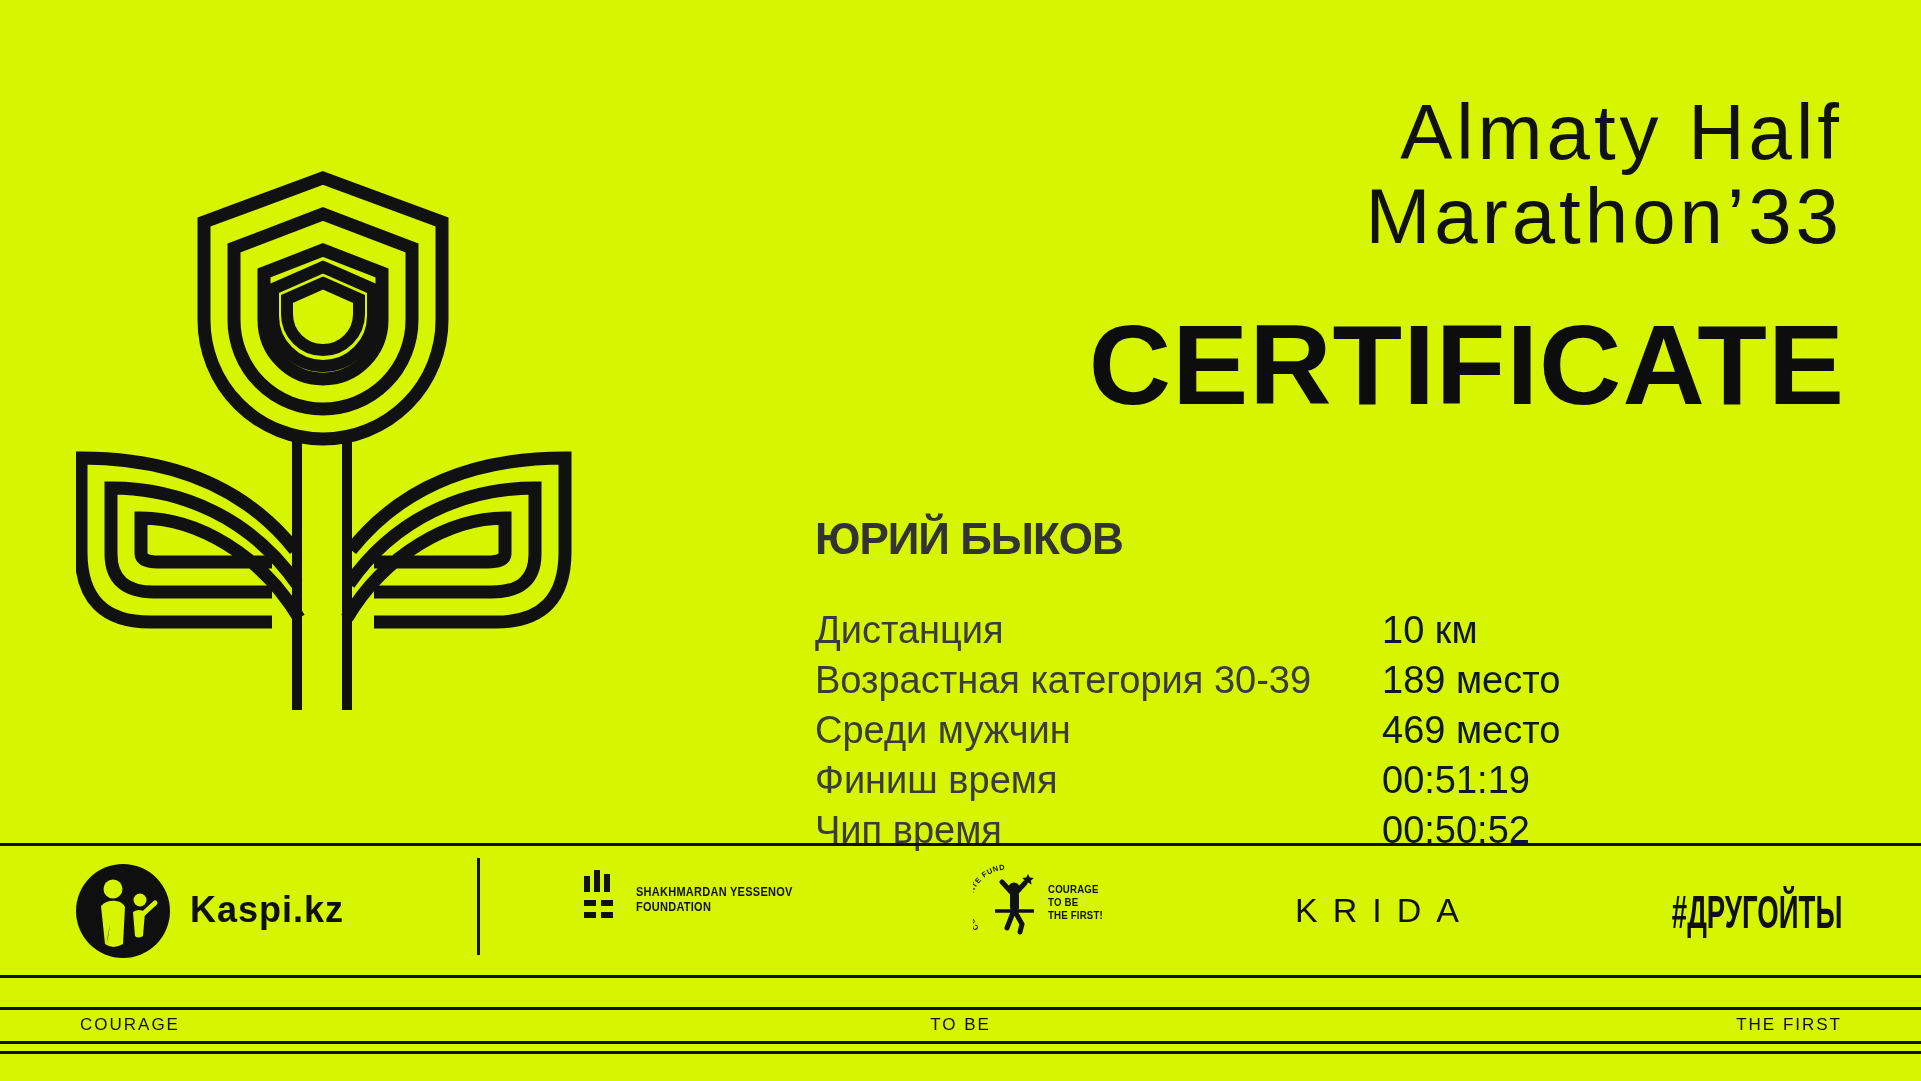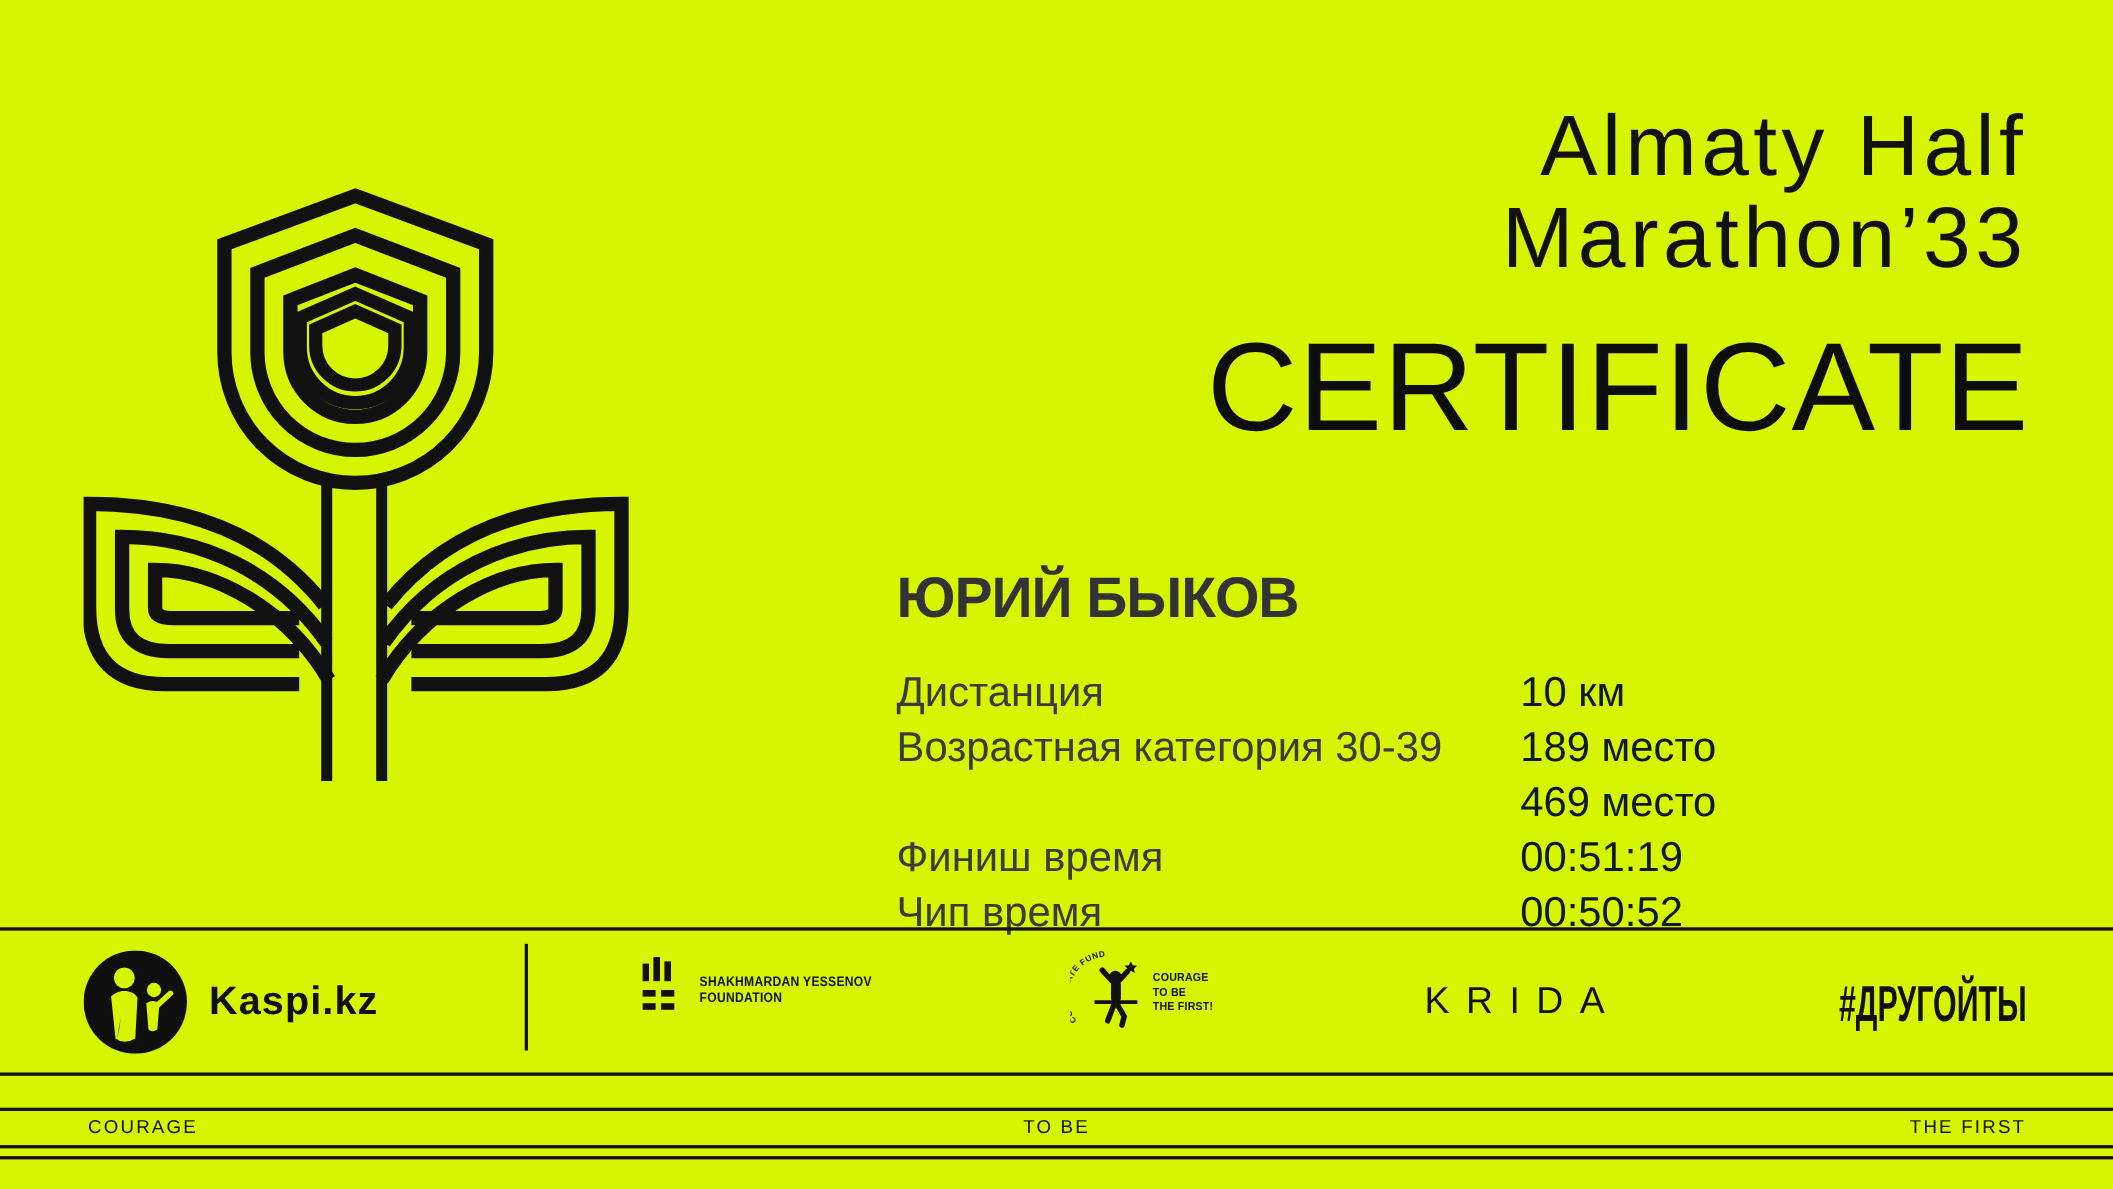--- a/index.html
+++ b/index.html
@@ -12,29 +12,29 @@
   }
   .abs { position:absolute; }
 
   
   .event-title {
     top:90px; right:78px; text-align:right;
     font-size:78px; line-height:84px; font-weight:500;
     letter-spacing:4px; color:#111;margin-left:20px;
   }
   .certificate-title {
-    top:296px; right:76px;
-    font-size:114px; line-height:114px; font-weight:400;
+    top:308px; right:76px;
+    font-size:114px; line-height:114px; font-weight:700;
     letter-spacing:1px; color:#0d0d0d; white-space:nowrap;
   }
 
   
   .runner-name {
     left:815px; top:514px;
-    font-size:52px; font-weight:700; letter-spacing:-1px; color:#333;
+    font-size:44px; font-weight:700; letter-spacing:-1px; color:#333;
     white-space:nowrap;
   }
   .result-row { left:815px; width:860px; height:44px;margin-top:24px; }
   .result-row .lbl {
     position:absolute; left:0; top:0;
     font-size:38px; font-weight:500; color:#3b3b3b; white-space:nowrap;
   }
   .result-row .val {
     position:absolute; left:567px; top:0;
     font-size:38px; font-weight:500; color:#0f172a; white-space:nowrap;
@@ -138,20 +138,21 @@
 
 <div class="abs result-row" style="top:585px">
   <span class="lbl">Дистанция</span>
   <span class="val">10 км</span>
 </div>
 <div class="abs result-row" style="top:635px">
   <span class="lbl">Возрастная категория 30-39</span>
   <span class="val">189 место</span>
 </div>
 <div class="abs result-row" style="top:685px">
+  <span class="lbl">Среди мужчин</span>
   <span class="val">469 место</span>
 </div>
 <div class="abs result-row" style="top:735px">
   <span class="lbl">Финиш время</span>
   <span class="val">00:51:19</span>
 </div>
 <div class="abs result-row" style="top:785px">
   <span class="lbl">Чип время</span>
   <span class="val">00:50:52</span>
 </div>

